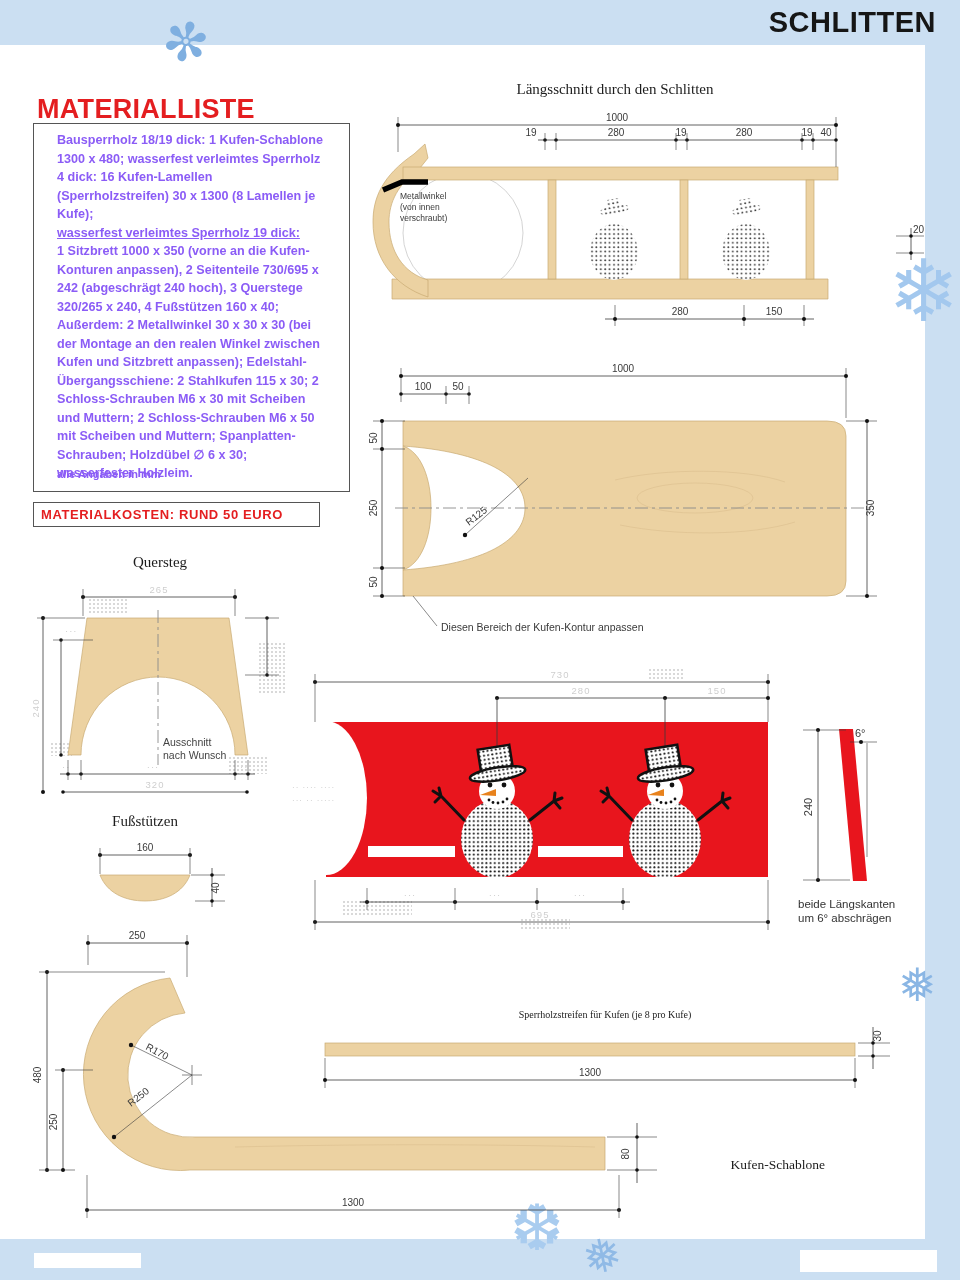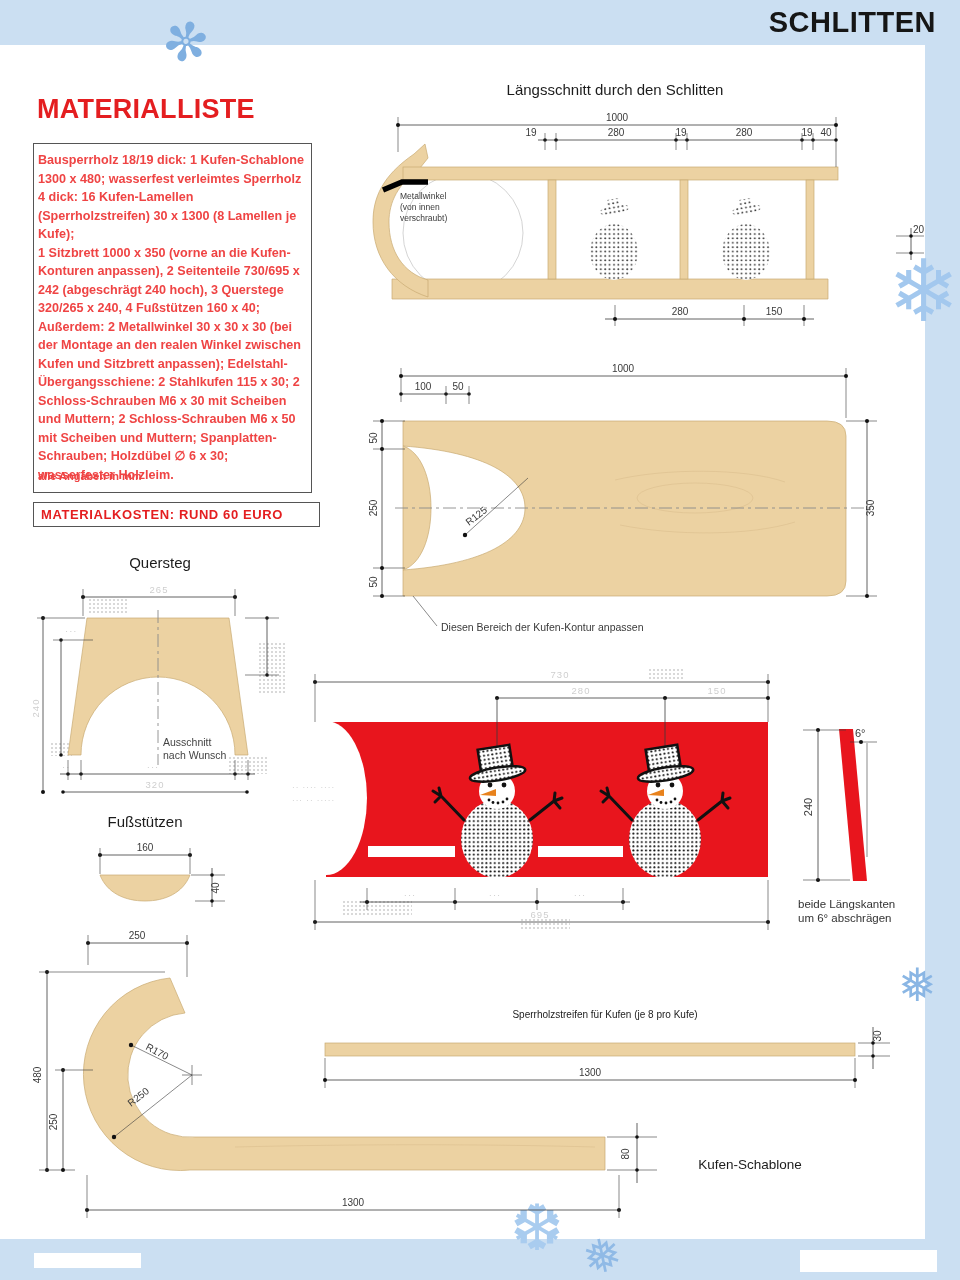--- a/index.html
+++ b/index.html
@@ -6,28 +6,28 @@
   #page{position:relative;width:960px;height:1280px;background:#fff;overflow:hidden;
         font-family:"Liberation Sans",sans-serif;color:#1a1a1a;}
   .abs{position:absolute;}
   .border{background:#cbdff2;}
   #hdr{position:absolute;top:0;left:0;width:960px;height:45px;background:#cbdff2;}
   #hdr h1{position:absolute;right:24px;top:6px;margin:0;font-size:29px;font-weight:700;
           letter-spacing:0.5px;color:#161616;}
   .sf{position:absolute;font-family:"DejaVu Sans",sans-serif;line-height:1;user-select:none;}
   #mat-title{position:absolute;left:37px;top:94px;font-size:27px;font-weight:700;
              color:#e41e20;letter-spacing:0.3px;margin:0;}
-  #matbox{position:absolute;left:33px;top:143px;width:269px;border:1.5px solid #555;
-          padding:7px 4px;font-size:12.6px;font-weight:700;line-height:18.5px;color:#ef4444;}
+  #matbox{position:absolute;left:33px;top:123px;width:269px;border:1.5px solid #555;
+          padding:7px 23px;font-size:12.6px;font-weight:700;line-height:18.5px;color:#8b5cf6;}
   #matbox p{margin:0;}
   .u{text-decoration:underline;}
   #units{text-align:left;font-size:11px;margin-top:-17.5px;font-weight:700;}
   #kosten{position:absolute;left:33px;top:502px;width:271px;border:1.5px solid #555;
           padding:4px 7px;color:#e41e20;font-size:13px;font-weight:700;letter-spacing:0.6px;}
-  .dtitle{position:absolute;font-size:15px;color:#1c1c1c;text-align:center;}
+  .dtitle{position:absolute;font-size:15px;color:#1c1c1c;text-align:center;font-family:Liberation Serif, serif;}
   .note-sm{position:absolute;font-size:11.5px;color:#333;line-height:14px;}
   svg{position:absolute;overflow:visible;}
   svg text{font-family:"Liberation Sans",sans-serif;font-size:10px;fill:#3a3a3a;}
   .dimln{stroke:#3a3a3a;stroke-width:0.8;fill:none;}
   .ext{stroke:#3a3a3a;stroke-width:0.6;fill:none;}
   .ddot{fill:#111;}
   .wood{fill:#ecd2a2;stroke:#c8ab72;stroke-width:0.7;}
   .grain{stroke:#d9bd8c;stroke-width:0.8;fill:none;opacity:0.7;}
   .cline{stroke:#8a8a8a;stroke-width:0.9;fill:none;stroke-dasharray:13 4 3 4;}
   .speckle{opacity:0.32;fill:#666;letter-spacing:1px;font-size:9.5px;}
@@ -52,31 +52,32 @@
   <span class="sf" style="left:898px;top:962px;font-size:46px;color:#8ab6e4;">❅</span>
   <span class="sf" style="left:510px;top:1196px;font-size:64px;color:#a9ccef;">❆</span>
   <span class="sf" style="left:583px;top:1233px;font-size:46px;color:#90bae6;transform:rotate(-12deg);">❅</span>
 
   <div class="wbox" style="left:34px;top:1253px;width:107px;height:15px;"></div>
   <div class="wbox" style="left:800px;top:1250px;width:137px;height:22px;"></div>
 
   <h2 id="mat-title">MATERIALLISTE</h2>
   <div id="matbox">
     <p>Bausperrholz 18/19 dick: 1 Kufen-Schablone 1300 x 480; wasserfest verleimtes Sperrholz 4 dick: 16 Kufen-Lamellen (Sperrholzstreifen) 30 x 1300 (8 Lamellen je Kufe);</p>
+    <p class="u">wasserfest verleimtes Sperrholz 19 dick:</p>
     <p>1 Sitzbrett 1000 x 350 (vorne an die Kufen-Konturen anpassen), 2 Seitenteile 730/695 x 242 (abgeschrägt 240 hoch), 3 Querstege 320/265 x 240, 4 Fußstützen 160 x 40;</p>
     <p><b>Außerdem:</b> <span>2 Metallwinkel 30 x 30 x 30 (bei der Montage an den realen Winkel zwischen Kufen und Sitzbrett anpassen); Edelstahl-Übergangsschiene: 2 Stahlkufen 115 x 30; 2 Schloss-Schrauben M6 x 30 mit Scheiben und Muttern; 2 Schloss-Schrauben M6 x 50 mit Scheiben und Muttern; Spanplatten-Schrauben; Holzdübel ∅ 6 x 30; wasserfester Holzleim.</span></p>
     <div id="units">alle Angaben in mm</div>
   </div>
-  <div id="kosten">MATERIALKOSTEN: RUND 60 EURO</div>
+  <div id="kosten">MATERIALKOSTEN: RUND 50 EURO</div>
 
   <div class="dtitle" style="left:400px;top:81px;width:430px;">Längsschnitt durch den Schlitten</div>
   <div class="dtitle" style="left:60px;top:554px;width:200px;">Quersteg</div>
   <div class="dtitle" style="left:70px;top:813px;width:150px;">Fußstützen</div>
   <div class="dtitle" style="left:360px;top:1009px;width:490px;font-size:10px;">Sperrholzstreifen für Kufen (je 8 pro Kufe)</div>
-  <div class="dtitle" style="left:675px;top:1157px;width:150px;text-align:center;font-size:13.5px;">Kufen-Schablone</div>
+  <div class="dtitle" style="left:675px;top:1157px;width:150px;text-align:right;font-size:13.5px;">Kufen-Schablone</div>
   <div class="note-sm" style="left:788px;top:897px;margin-left:10px;">
     <div>beide Längskanten</div>
     <div>um 6° abschrägen</div>
   </div>
 
   <div class="noise" style="left:88px;top:598px;width:40px;height:16px;"></div>
   <div class="noise" style="left:258px;top:642px;width:28px;height:52px;"></div>
   <div class="noise" style="left:50px;top:742px;width:22px;height:14px;"></div>
   <div class="noise" style="left:228px;top:756px;width:40px;height:18px;"></div>
   <div class="noise" style="left:342px;top:900px;width:70px;height:15px;"></div>

